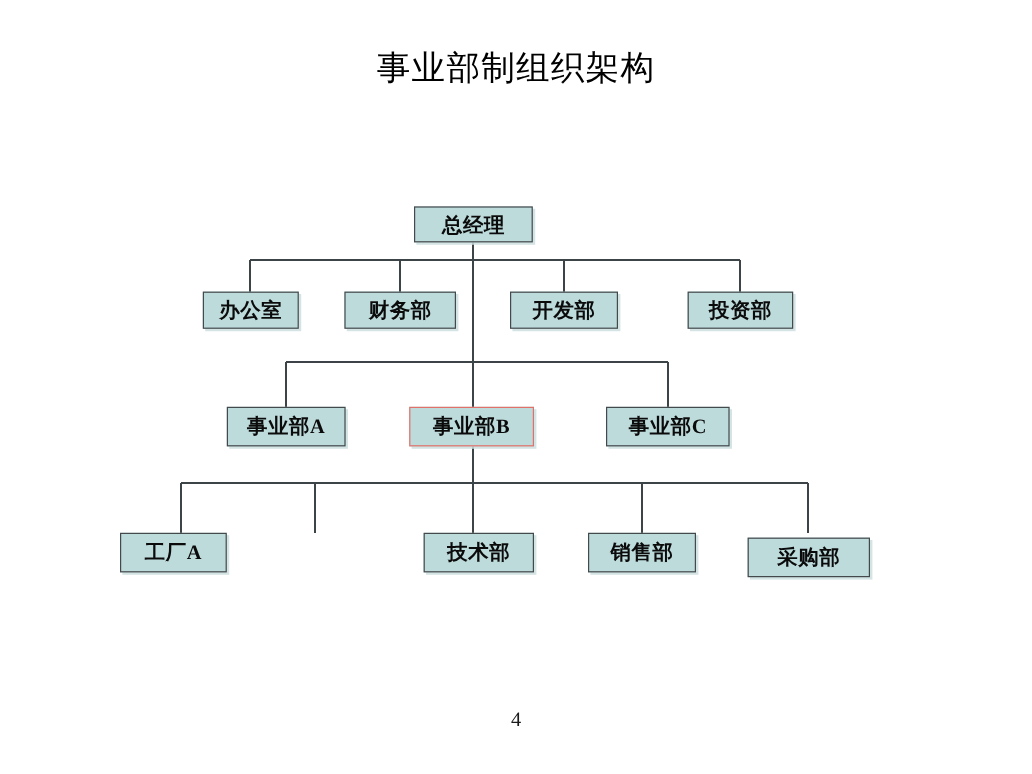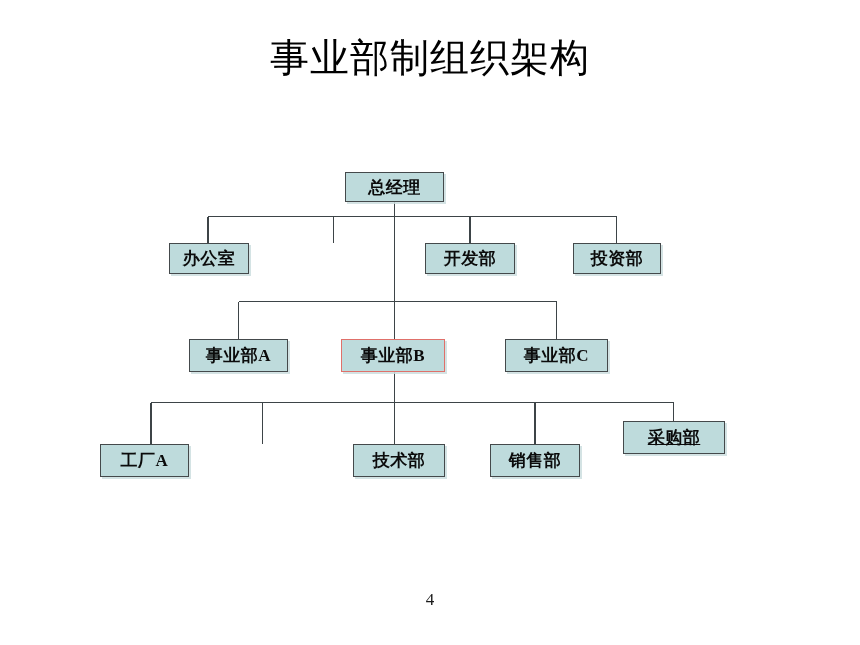--- a/index.html
+++ b/index.html
@@ -20,21 +20,21 @@
     background: #ffffff;
   }
   
   #slide-title {
     position: absolute;
     left: 0;
     top: 34px;
     width: 860px;
     text-align: center;
     font-family: "Liberation Serif", "DejaVu Serif", serif;
-    font-size: 39px;
+    font-size: 28px;
     line-height: 48px;
     font-weight: 400;
     color: #000000;
     letter-spacing: 1px;
     white-space: nowrap;
   }
   
   #page-number {
     position: absolute;
     left: 0;
@@ -116,20 +116,23 @@
       </g>
     </svg>
 
     <div class="node" style="left:345px; top:172px; width:99px; height:30px;">
       <span>总经理</span>
     </div>
 
     <div class="node" style="left:169px; top:243px; width:80px; height:31px;text-align:right;">
       <span>办公室</span>
     </div>
+    <div class="node" style="left:287px; top:243px; width:93px; height:31px;">
+      <span>财务部</span>
+    </div>
     <div class="node" style="left:425px; top:243px; width:90px; height:31px;">
       <span>开发部</span>
     </div>
     <div class="node" style="left:573px; top:243px; width:88px; height:31px;">
       <span>投资部</span>
     </div>
 
     <div class="node" style="left:189px; top:339px; width:99px; height:33px;">
       <span>事业部A</span>
     </div>
@@ -142,21 +145,21 @@
 
     <div class="node" style="left:100px; top:444px; width:89px; height:33px;">
       <span>工厂A</span>
     </div>
     <div class="node" style="left:353px; top:444px; width:92px; height:33px;text-align:right;">
       <span>技术部</span>
     </div>
     <div class="node" style="left:490px; top:444px; width:90px; height:33px;">
       <span>销售部</span>
     </div>
-    <div class="node" style="left:623px; top:421px; width:102px; height:33px;text-decoration:underline;">
+    <div class="node" style="left:623px; top:448px; width:102px; height:33px;">
       <span>采购部</span>
     </div>
 
   </div>
 
   <div id="page-number">4</div>
 
 </div>
 
 </body></html>

